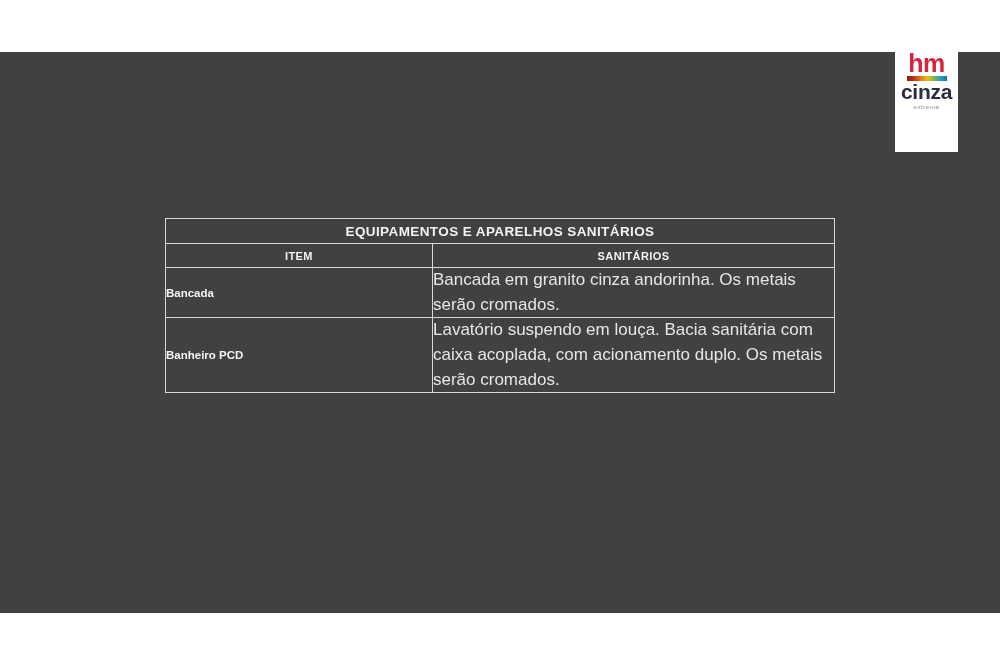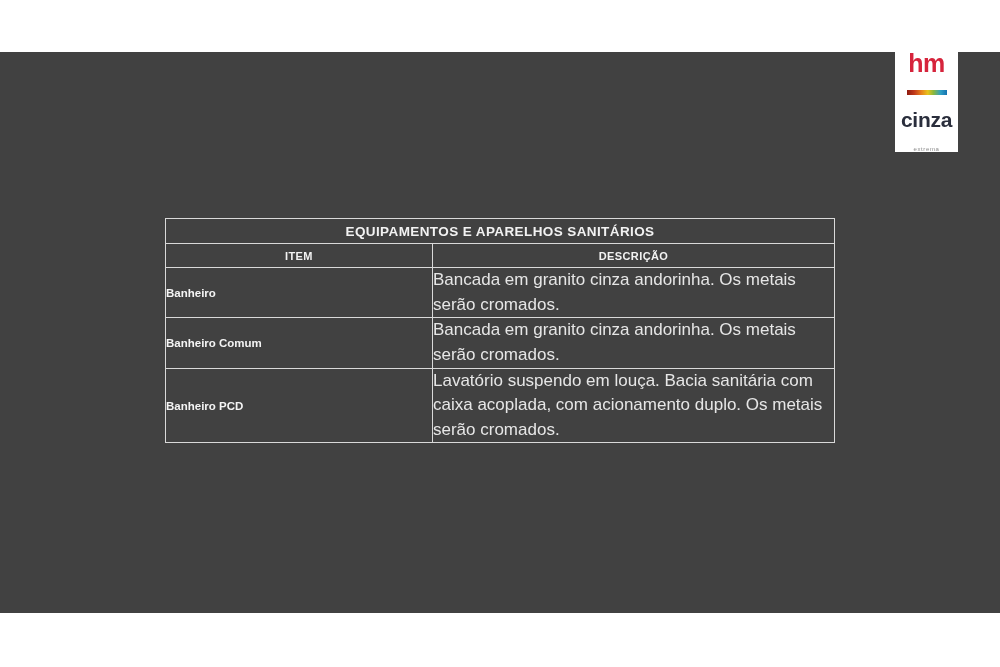--- a/index.html
+++ b/index.html
@@ -76,21 +76,21 @@
     position: absolute;
     left: 895px;
     top: 0px;       
     width: 63px;
     height: 100px;
     background: #ffffff;
     z-index: 4;
     display: flex;
     flex-direction: column;
     align-items: center;
-    justify-content: space-between;
+    justify-content: flex-start;
   }
   .logo-hm {
     font-size: 25px;
     font-weight: bold;
     color: #d6243c;
     line-height: 0.92;
     letter-spacing: -0.5px;
     margin: 0 0 1px 0;
   }
   .logo-bar {
@@ -190,30 +190,26 @@
       <colgroup>
         <col class="col-item">
         <col class="col-desc">
       </colgroup>
       <thead>
         <tr>
           <th class="tbl-title" colspan="2">EQUIPAMENTOS E APARELHOS SANITÁRIOS</th>
         </tr>
         <tr>
           <th class="tbl-colhead">ITEM</th>
-          <th class="tbl-colhead">DESCRIÇÃO</th>
+          <th class="tbl-colhead">SANITÁRIOS</th>
         </tr>
       </thead>
       <tbody>
         <tr class="row-tall">
-          <td class="cell-item">Banheiro</td>
-          <td class="cell-desc">Bancada em granito cinza andorinha. Os metais serão cromados.</td>
-        </tr>
-        <tr class="row-tall">
-          <td class="cell-item">Banheiro Comum</td>
+          <td class="cell-item">Bancada</td>
           <td class="cell-desc">Bancada em granito cinza andorinha. Os metais serão cromados.</td>
         </tr>
         <tr class="row-pcd">
           <td class="cell-item">Banheiro PCD</td>
           <td class="cell-desc">Lavatório suspendo em louça. Bacia sanitária com caixa acoplada, com acionamento duplo. Os metais serão cromados.</td>
         </tr>
       </tbody>
     </table>
 
   </div>

